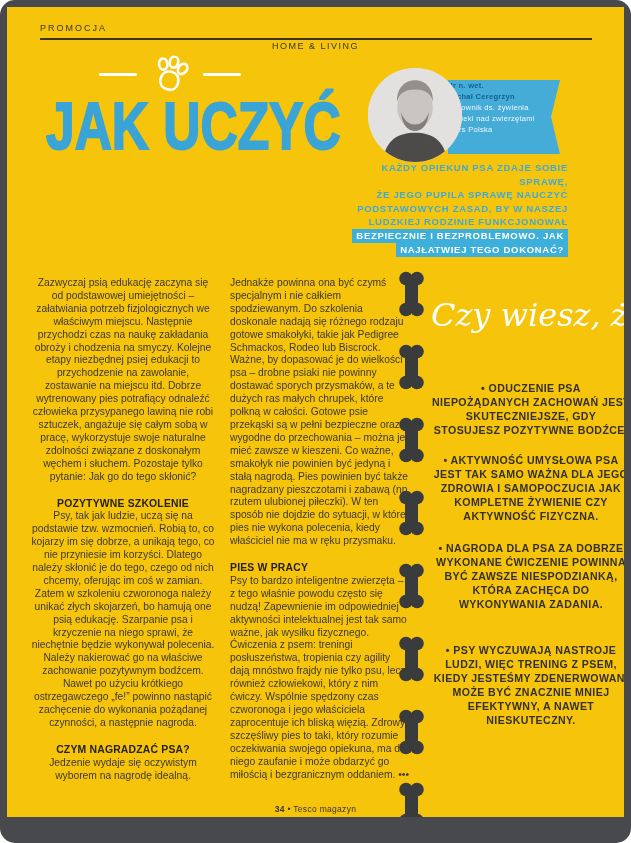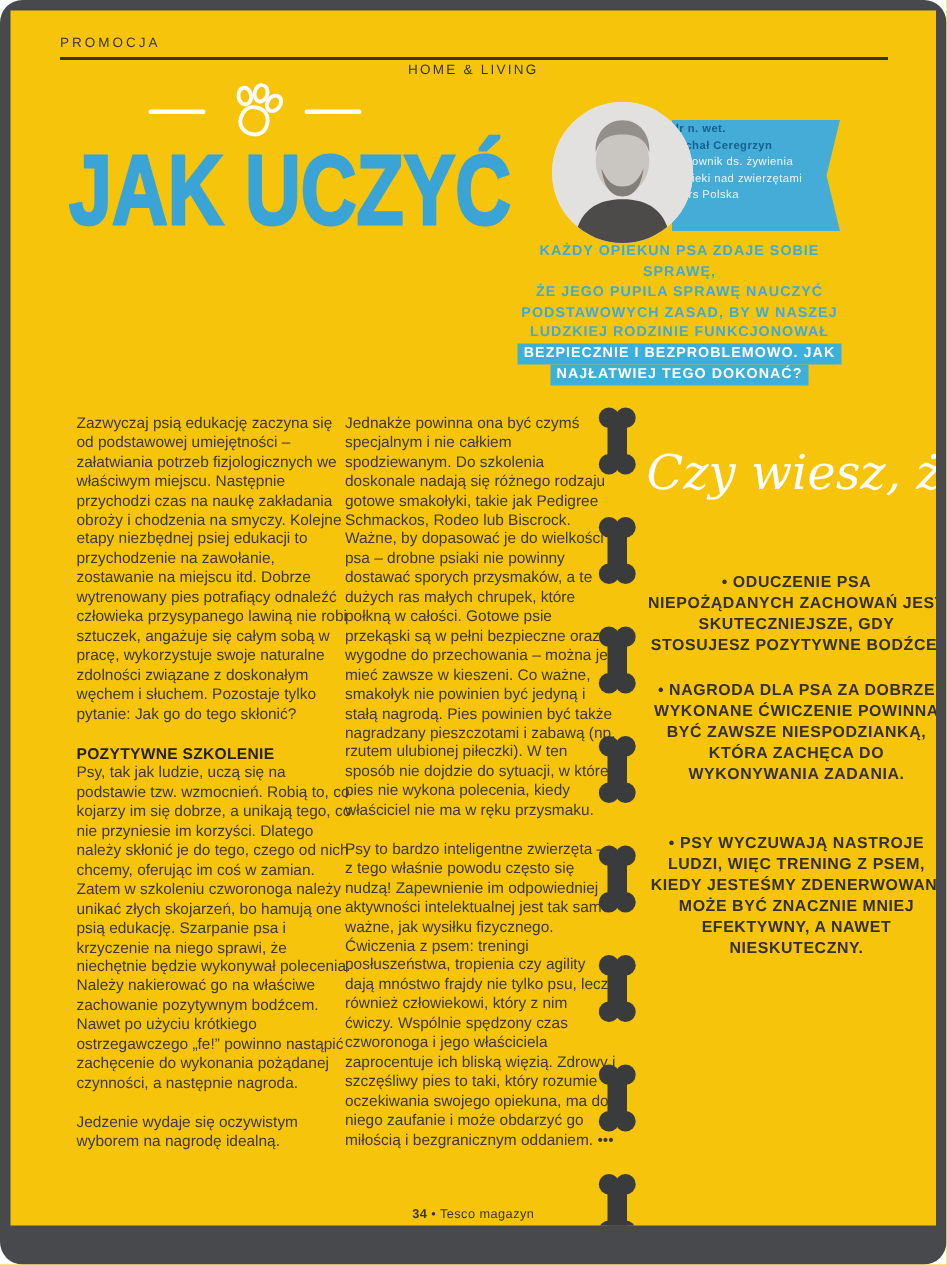--- a/index.html
+++ b/index.html
@@ -43,27 +43,27 @@
   }
   .ribbon div { font-size:7.5px; line-height:11px; letter-spacing:.3px; }
   .rb-dark  { color:#14608f; font-weight:700; }
   .rb-light { color:#eef7fb; }
   .photo {
     left:361px; top:61px; width:94px; height:94px; border-radius:50%;
     overflow:hidden; z-index:2; background:#e3e1df;
   }
 
   
-  .intro { left:331px; top:154px; width:230px; text-align:center; z-index:3; }
+  .intro { left:331px; top:154px; width:230px; text-align:right; z-index:3; }
   .intro-line { font-size:9.5px; font-weight:700; letter-spacing:.7px; line-height:13.5px; color:#3fa9d7; }
   .intro-line .hl { background:#3cb0da; color:#ffffff; padding:1.5px 4px 0.5px 4px; display:inline-block; line-height:12px; }
 
   
   .bodycol { top:270px; color:#3e3831; font-size:10.3px; line-height:12.9px; }
-  .col1 { left:44px;  width:184px; }
+  .col1 { left:24px;  width:184px;text-align:center; }
   .col2 { left:223px; width:181px; }
   .bodycol p { margin:0 0 13px 0; }
   .bodycol h3 { margin:14px 0 0 0; font-size:10.4px; line-height:12.9px; color:#262019; letter-spacing:.2px; }
 
   
   .bone { position:absolute; left:391px; width:27px; height:46px; }
 
   
   .facts { left:424px; top:288px; width:200px; text-align:center; }
   .facts-title {
@@ -130,25 +130,27 @@
       <div class="intro-line">PODSTAWOWYCH ZASAD, BY W NASZEJ</div>
       <div class="intro-line">LUDZKIEJ RODZINIE FUNKCJONOWAŁ</div>
       <div class="intro-line"><span class="hl">BEZPIECZNIE I BEZPROBLEMOWO. JAK</span></div>
       <div class="intro-line"><span class="hl">NAJŁATWIEJ TEGO DOKONAĆ?</span></div>
     </div>
 
     <div class="abs bodycol col1">
       <p>Zazwyczaj psią edukację zaczyna się od podstawowej umiejętności – załatwiania potrzeb fizjologicznych we właściwym miejscu. Następnie przychodzi czas na naukę zakładania obroży i chodzenia na smyczy. Kolejne etapy niezbędnej psiej edukacji to przychodzenie na zawołanie, zostawanie na miejscu itd. Dobrze wytrenowany pies potrafiący odnaleźć człowieka przysypanego lawiną nie robi sztuczek, angażuje się całym sobą w pracę, wykorzystuje swoje naturalne zdolności związane z doskonałym węchem i słuchem. Pozostaje tylko pytanie: Jak go do tego skłonić?</p>
       <h3>POZYTYWNE SZKOLENIE</h3>
       <p>Psy, tak jak ludzie, uczą się na podstawie tzw. wzmocnień. Robią to, co kojarzy im się dobrze, a unikają tego, co nie przyniesie im korzyści. Dlatego należy skłonić je do tego, czego od nich chcemy, oferując im coś w zamian. Zatem w szkoleniu czworonoga należy unikać złych skojarzeń, bo hamują one psią edukację. Szarpanie psa i krzyczenie na niego sprawi, że niechętnie będzie wykonywał polecenia. Należy nakierować go na właściwe zachowanie pozytywnym bodźcem. Nawet po użyciu krótkiego ostrzegawczego „fe!” powinno nastąpić zachęcenie do wykonania pożądanej czynności, a następnie nagroda.</p>
+      <h3>CZYM NAGRADZAĆ PSA?</h3>
       <p>Jedzenie wydaje się oczywistym wyborem na nagrodę idealną.</p>
     </div>
 
     <div class="abs bodycol col2">
       <p>Jednakże powinna ona być czymś specjalnym i nie całkiem spodziewanym. Do szkolenia doskonale nadają się różnego rodzaju gotowe smakołyki, takie jak Pedigree Schmackos, Rodeo lub Biscrock. Ważne, by dopasować je do wielkości psa – drobne psiaki nie powinny dostawać sporych przysmaków, a te dużych ras małych chrupek, które połkną w całości. Gotowe psie przekąski są w pełni bezpieczne oraz wygodne do przechowania – można je mieć zawsze w kieszeni. Co ważne, smakołyk nie powinien być jedyną i stałą nagrodą. Pies powinien być także nagradzany pieszczotami i zabawą (np. rzutem ulubionej piłeczki). W ten sposób nie dojdzie do sytuacji, w której pies nie wykona polecenia, kiedy właściciel nie ma w ręku przysmaku.</p>
+      <h3>PIES W PRACY</h3>
       <p>Psy to bardzo inteligentne zwierzęta – z tego właśnie powodu często się nudzą! Zapewnienie im odpowiedniej aktywności intelektualnej jest tak samo ważne, jak wysiłku fizycznego. Ćwiczenia z psem: treningi posłuszeństwa, tropienia czy agility dają mnóstwo frajdy nie tylko psu, lecz również człowiekowi, który z nim ćwiczy. Wspólnie spędzony czas czworonoga i jego właściciela zaprocentuje ich bliską więzią. Zdrowy i szczęśliwy pies to taki, który rozumie oczekiwania swojego opiekuna, ma do niego zaufanie i może obdarzyć go miłością i bezgranicznym oddaniem. •••</p>
     </div>
 
     <svg class="bone" style="top:264px" viewBox="0 0 27 46">
         <g fill="#3a3b3d">
           <circle cx="8" cy="7.5" r="6.8"></circle>
           <circle cx="19" cy="7.5" r="6.8"></circle>
           <circle cx="8" cy="38.5" r="6.8"></circle>
           <circle cx="19" cy="38.5" r="6.8"></circle>
           <rect x="7" y="7" width="13" height="32"></rect>
@@ -214,20 +216,21 @@
           <circle cx="19" cy="7.5" r="6.8"></circle>
           <circle cx="8" cy="38.5" r="6.8"></circle>
           <circle cx="19" cy="38.5" r="6.8"></circle>
           <rect x="7" y="7" width="13" height="32"></rect>
         </g>
       </svg>
 
     <div class="abs facts">
       <div class="facts-title">Czy wiesz, że:</div>
       <div class="fact fact-1">• ODUCZENIE PSA NIEPOŻĄDANYCH ZACHOWAŃ JEST SKUTECZNIEJSZE, GDY STOSUJESZ POZYTYWNE BODŹCE.</div>
+      <div class="fact fact-2">• AKTYWNOŚĆ UMYSŁOWA PSA JEST TAK SAMO WAŻNA DLA JEGO ZDROWIA I SAMOPOCZUCIA JAK KOMPLETNE ŻYWIENIE CZY AKTYWNOŚĆ FIZYCZNA.</div>
       <div class="fact fact-3">• NAGRODA DLA PSA ZA DOBRZE WYKONANE ĆWICZENIE POWINNA BYĆ ZAWSZE NIESPODZIANKĄ, KTÓRA ZACHĘCA DO WYKONYWANIA ZADANIA.</div>
       <div class="fact">• PSY WYCZUWAJĄ NASTROJE LUDZI, WIĘC TRENING Z PSEM, KIEDY JESTEŚMY ZDENERWOWANI MOŻE BYĆ ZNACZNIE MNIEJ EFEKTYWNY, A NAWET NIESKUTECZNY.</div>
     </div>
 
     <div class="abs footer"><span class="pg">34</span><span> • </span><span>Tesco magazyn</span></div>
 
   </div>
 </div>
 
 </body></html>

